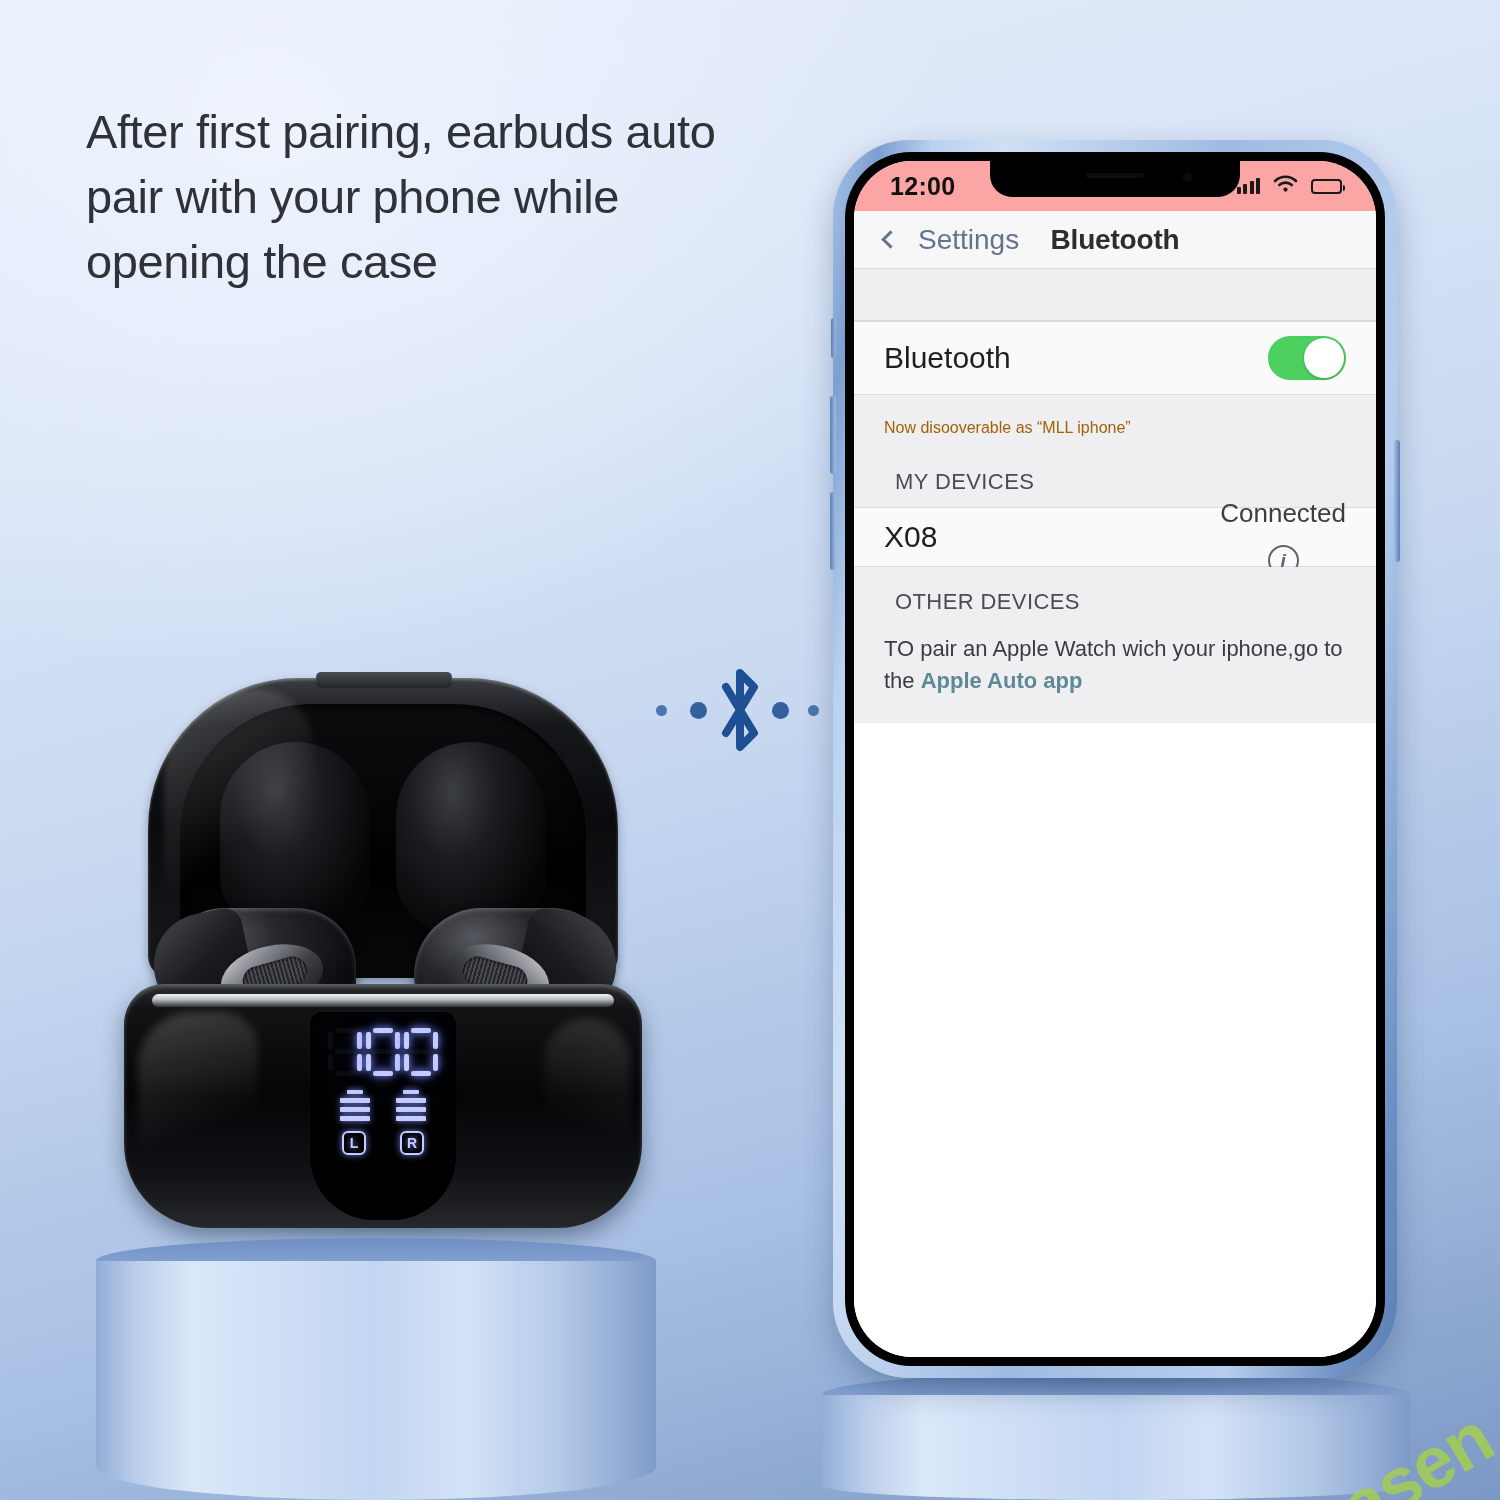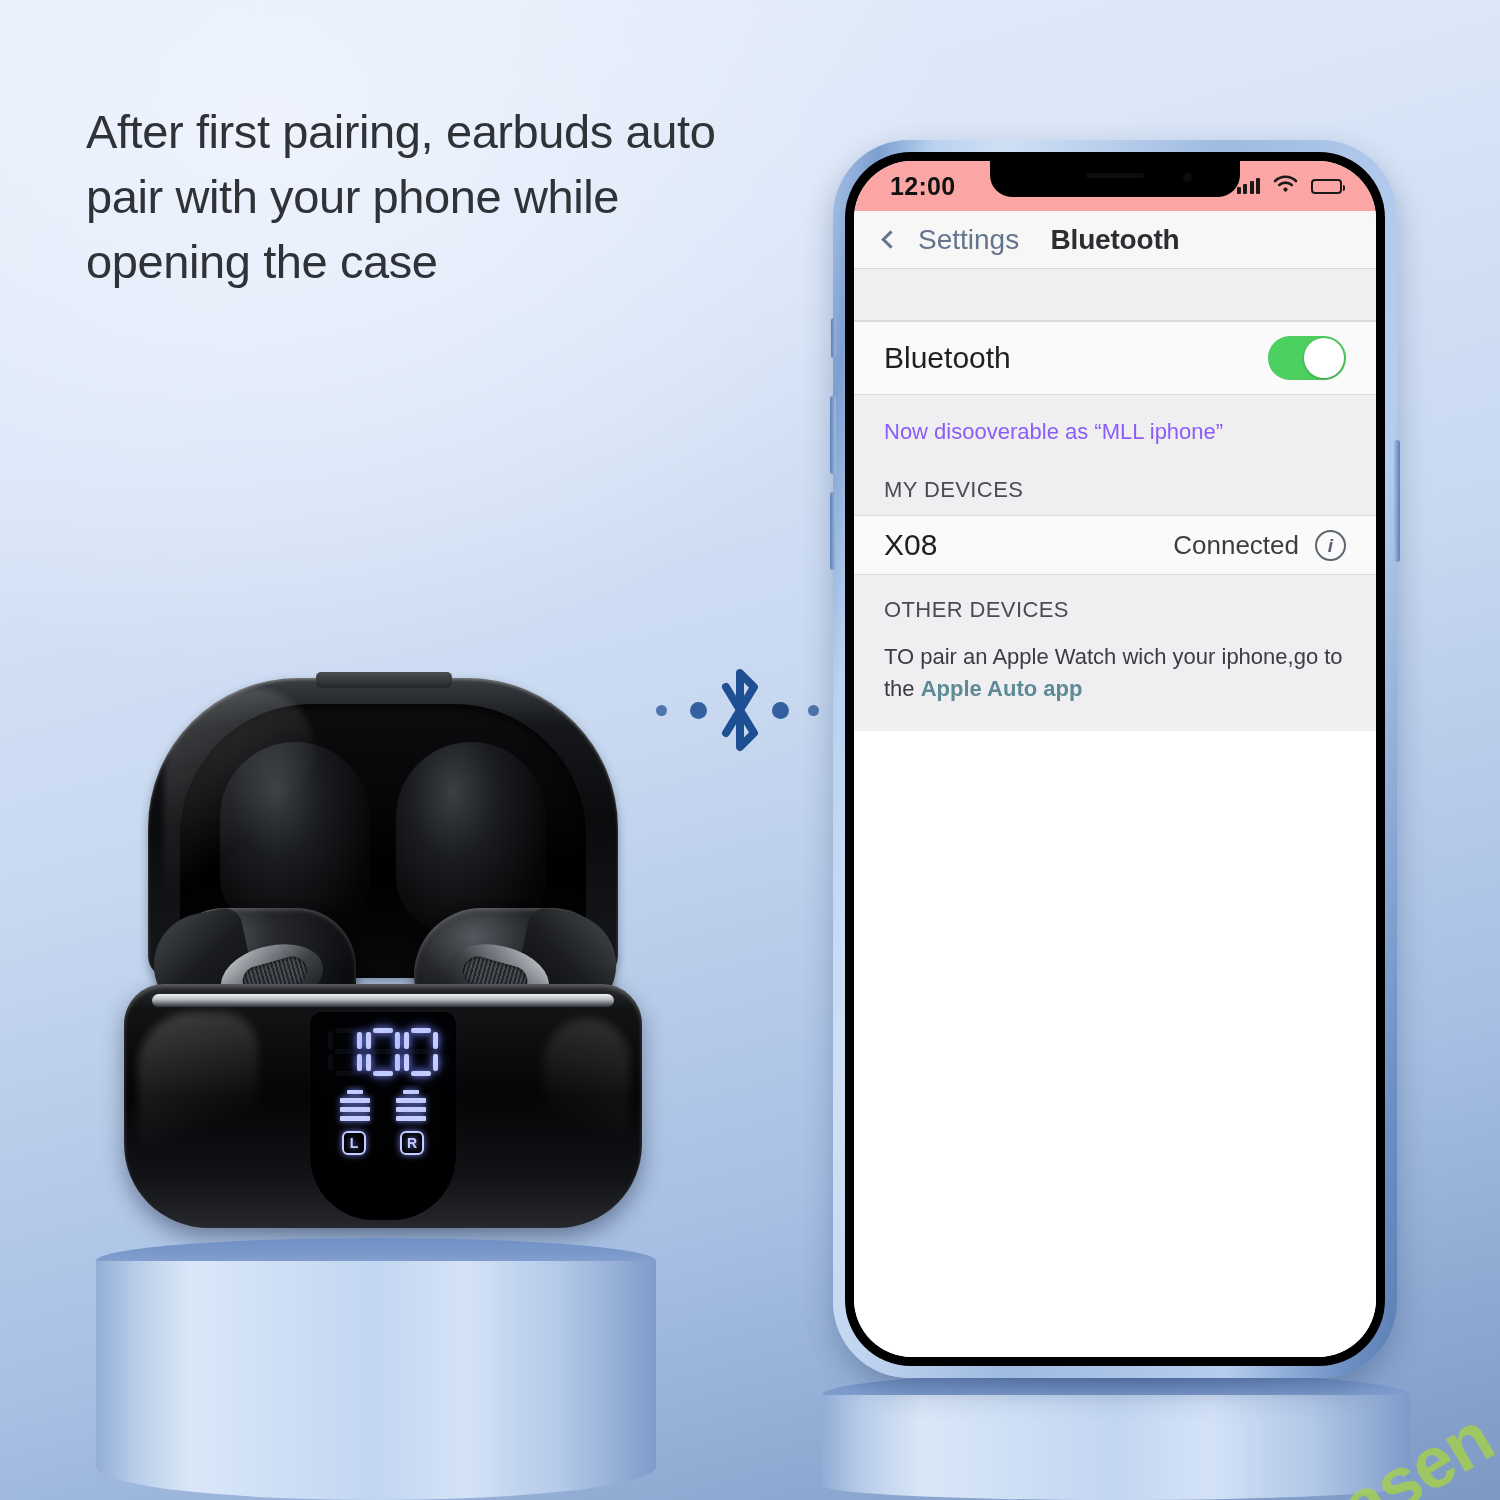--- a/index.html
+++ b/index.html
@@ -297,33 +297,33 @@
   .toggle {
     width:78px; height:44px; border-radius:22px; background:#4cd060;
     position:relative; box-shadow:inset 0 0 1px rgba(0,0,0,.12);
   }
   .toggle-knob {
     position:absolute; right:2px; top:2px; width:40px; height:40px;
     border-radius:50%; background:#fff; box-shadow:0 1px 3px rgba(0,0,0,.28);
   }
   .note {
     background:#efeff2; padding:24px 30px 10px;
-    font-size:22px; color:#8b5cf6;
+    font-size:16px; color:#a16207;
   }
   .section-hdr {
-    background:#efeff2; padding:22px 30px 12px;
+    background:#efeff2; padding:22px 41px 12px;
     font-size:22px; color:#4a4c50; letter-spacing:.4px;
   }
   .device-row {
     background:#fafafa; display:flex; align-items:center; justify-content:space-between;
     padding:0 30px; height:60px;
     border-top:1px solid #dcdcde; border-bottom:1px solid #dcdcde;
   }
   .device-name { font-size:30px; color:#1d1f22; }
-  .device-right { display:flex; align-items:center; gap:16px; }
+  .device-right { display:flex; align-items:center; gap:16px;flex-direction:column; }
   .device-status { font-size:26px; color:#3c3e42; }
   .info-i {
     width:31px; height:31px; border-radius:50%; border:2px solid #5c6670;
     color:#5c6670; font-size:19px; font-style:italic; font-weight:bold;
     text-align:center; line-height:27px;
   }
   .otherwrap { background:#efeff2; padding:0 0 26px; }
   .helptext {
     padding:6px 30px 0; font-size:22px; line-height:1.45; color:#3a3c40;
   }

